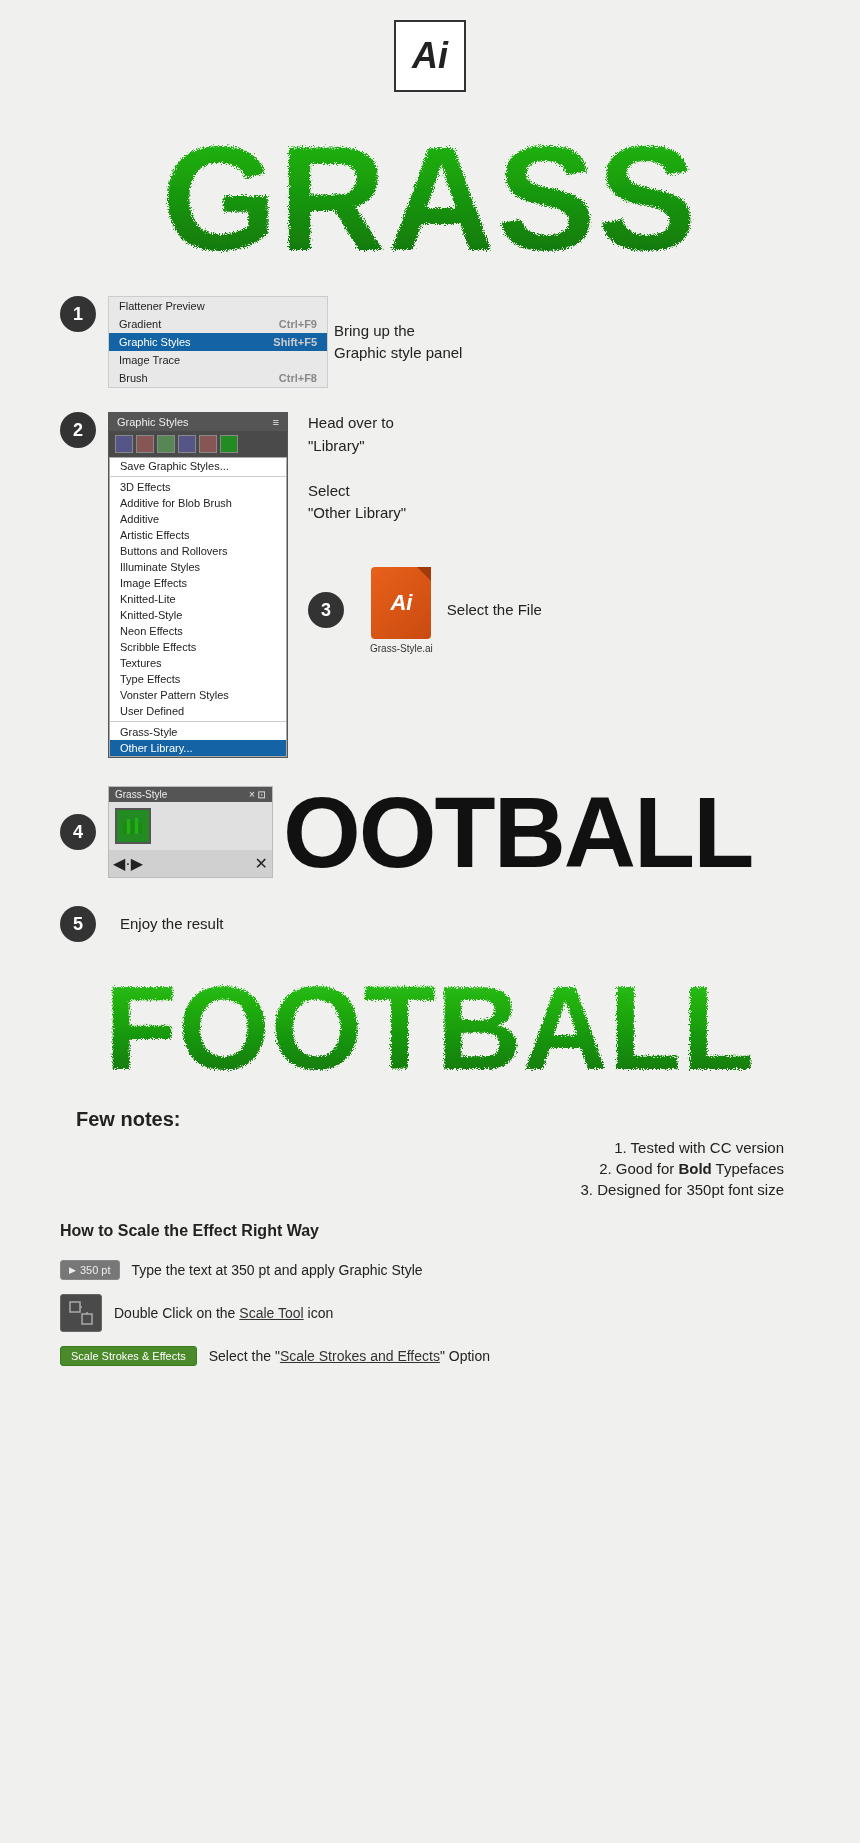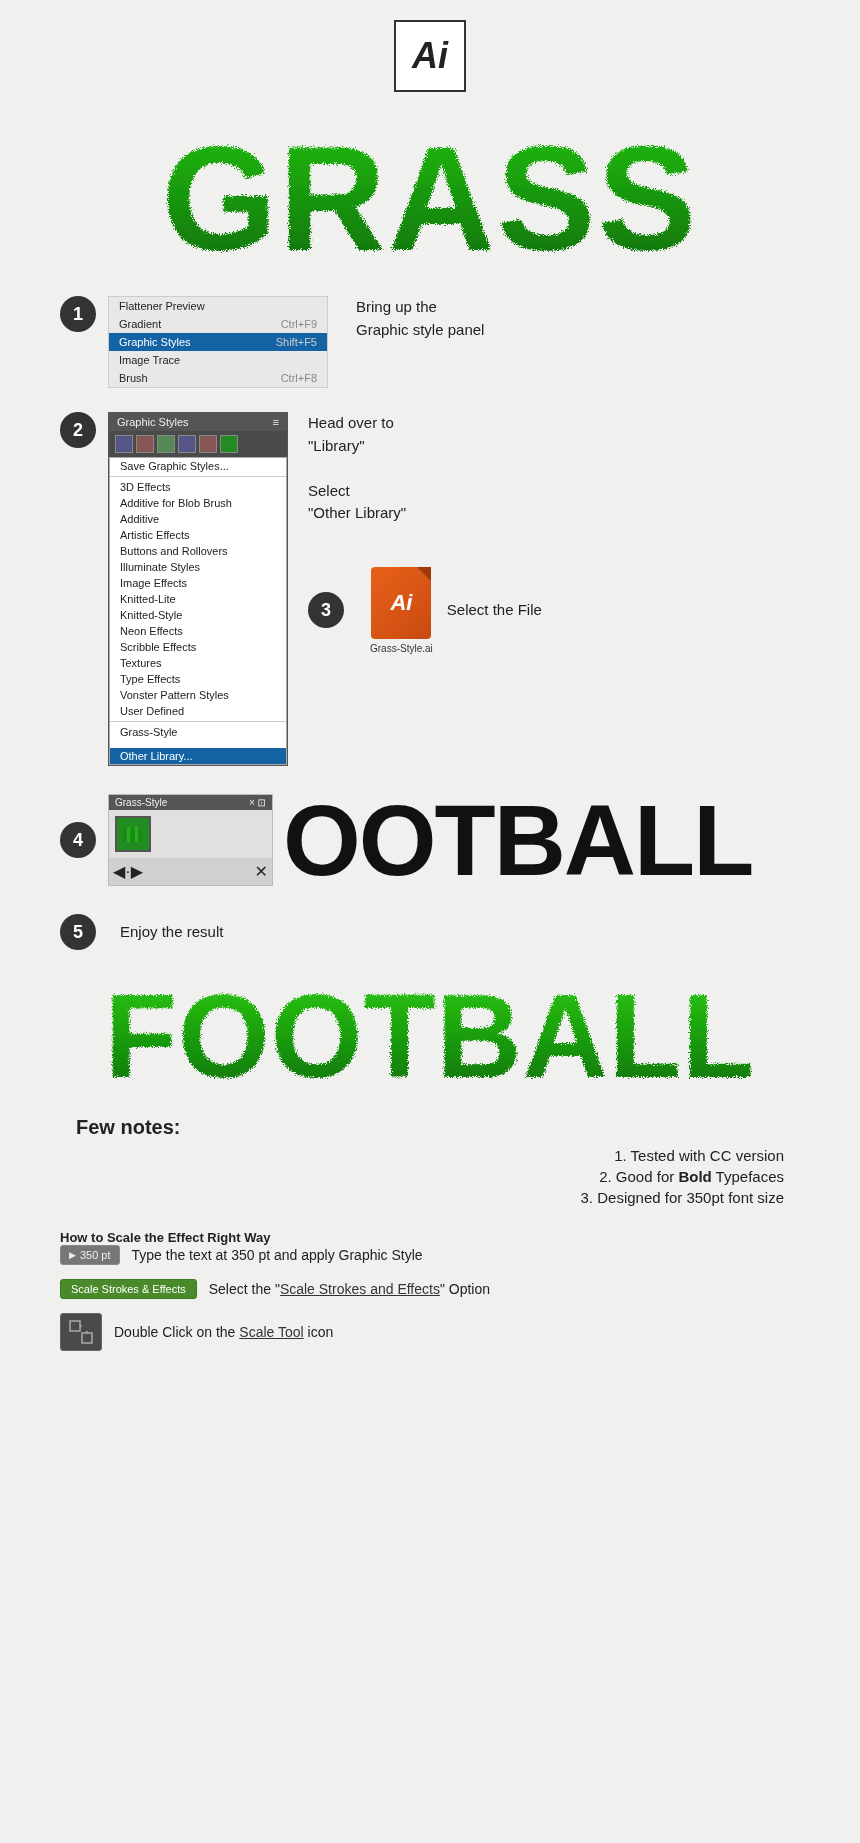--- a/index.html
+++ b/index.html
@@ -68,22 +68,22 @@
       align-items: center;
       justify-content: center;
       font-size: 18px;
       font-weight: bold;
       margin-right: 12px;
       flex-shrink: 0;
     }
 
     .step-content {
       display: flex;
-      align-items: flex-start;
-      gap: 28px;
+      align-items: center;
+      gap: 6px;
     }
 
     .step-text {
       font-size: 15px;
       line-height: 1.5;
     }
 
     
     .menu-screenshot {
       background: #e8e8e8;
@@ -97,20 +97,21 @@
       display: flex;
       justify-content: space-between;
       color: #222;
     }
     .menu-item.highlighted {
       background: #1464a5;
       color: #fff;
     }
     .menu-item .shortcut {
       color: #888;
+      font-weight: bold;
     }
     .menu-item.highlighted .shortcut {
       color: #ccc;
     }
 
     
     .panel-screenshot {
       background: #444;
       border: 1px solid #555;
       width: 180px;
@@ -145,21 +146,20 @@
       color: #222;
       font-size: 11px;
       border: 1px solid #aaa;
     }
     .panel-menu-item {
       padding: 2px 10px;
     }
     .panel-menu-item.highlighted {
       background: #1464a5;
       color: #fff;
-      margin-top: 8px;
     }
     .panel-menu-sep {
       border-top: 1px solid #ccc;
       margin: 2px 0;
     }
 
     
     .file-icon-container {
       display: flex;
       flex-direction: column;
@@ -273,23 +273,23 @@
       margin-bottom: 4px;
       font-size: 15px;
       text-align: right;
     }
 
     
     .scale-section {
       margin-top: 24px;
     }
     .scale-title {
-      font-size: 13px;
+      font-size: 16px;
       font-weight: bold;
-      margin-bottom: 0;
+      margin-bottom: 20px;
     }
     .scale-step {
       display: flex;
       align-items: center;
       gap: 12px;
       margin-bottom: 14px;
       font-size: 14px;
     }
 
     a {
@@ -484,32 +484,32 @@
 
     <div class="scale-step">
       <div style="background:#777;border:1px solid #888;border-radius:3px;padding:3px 8px;font-size:11px;color:#eee;display:flex;align-items:center;gap:4px;flex-shrink:0;">
         <span style="font-size:9px;">▶</span>
         <span>350 pt</span>
       </div>
       <span>Type the text at 350 pt and apply Graphic Style</span>
     </div>
 
     <div class="scale-step">
-      <div style="background:#4a8a2a;border:1px solid #3a7a1a;border-radius:3px;padding:3px 10px;font-size:11px;color:#fff;white-space:nowrap;flex-shrink:0;">
-        Scale Strokes &amp; Effects
-      </div>
-      <span>Select the "<a href="#">Scale Strokes and Effects</a>" Option</span>
-    </div>
-
-    <div class="scale-step">
       <div style="background:#4a4a4a;border:1px solid #666;border-radius:3px;padding:4px 6px;display:flex;align-items:center;justify-content:center;flex-shrink:0;">
         <svg width="28" height="28" viewBox="0 0 28 28">
           <rect x="3" y="3" width="10" height="10" fill="none" stroke="#aaa" stroke-width="1.5"></rect>
           <rect x="15" y="15" width="10" height="10" fill="none" stroke="#aaa" stroke-width="1.5"></rect>
           <line x1="13" y1="8" x2="15" y2="8" stroke="#aaa" stroke-width="1.5"></line>
           <line x1="20" y1="13" x2="20" y2="15" stroke="#aaa" stroke-width="1.5"></line>
         </svg>
       </div>
       <span>Double Click on the <a href="#">Scale Tool</a> icon</span>
     </div>
+
+    <div class="scale-step">
+      <div style="background:#4a8a2a;border:1px solid #3a7a1a;border-radius:3px;padding:3px 10px;font-size:11px;color:#fff;white-space:nowrap;flex-shrink:0;">
+        Scale Strokes &amp; Effects
+      </div>
+      <span>Select the "<a href="#">Scale Strokes and Effects</a>" Option</span>
+    </div>
   </div>
 
 </div>
 
 </body></html>

